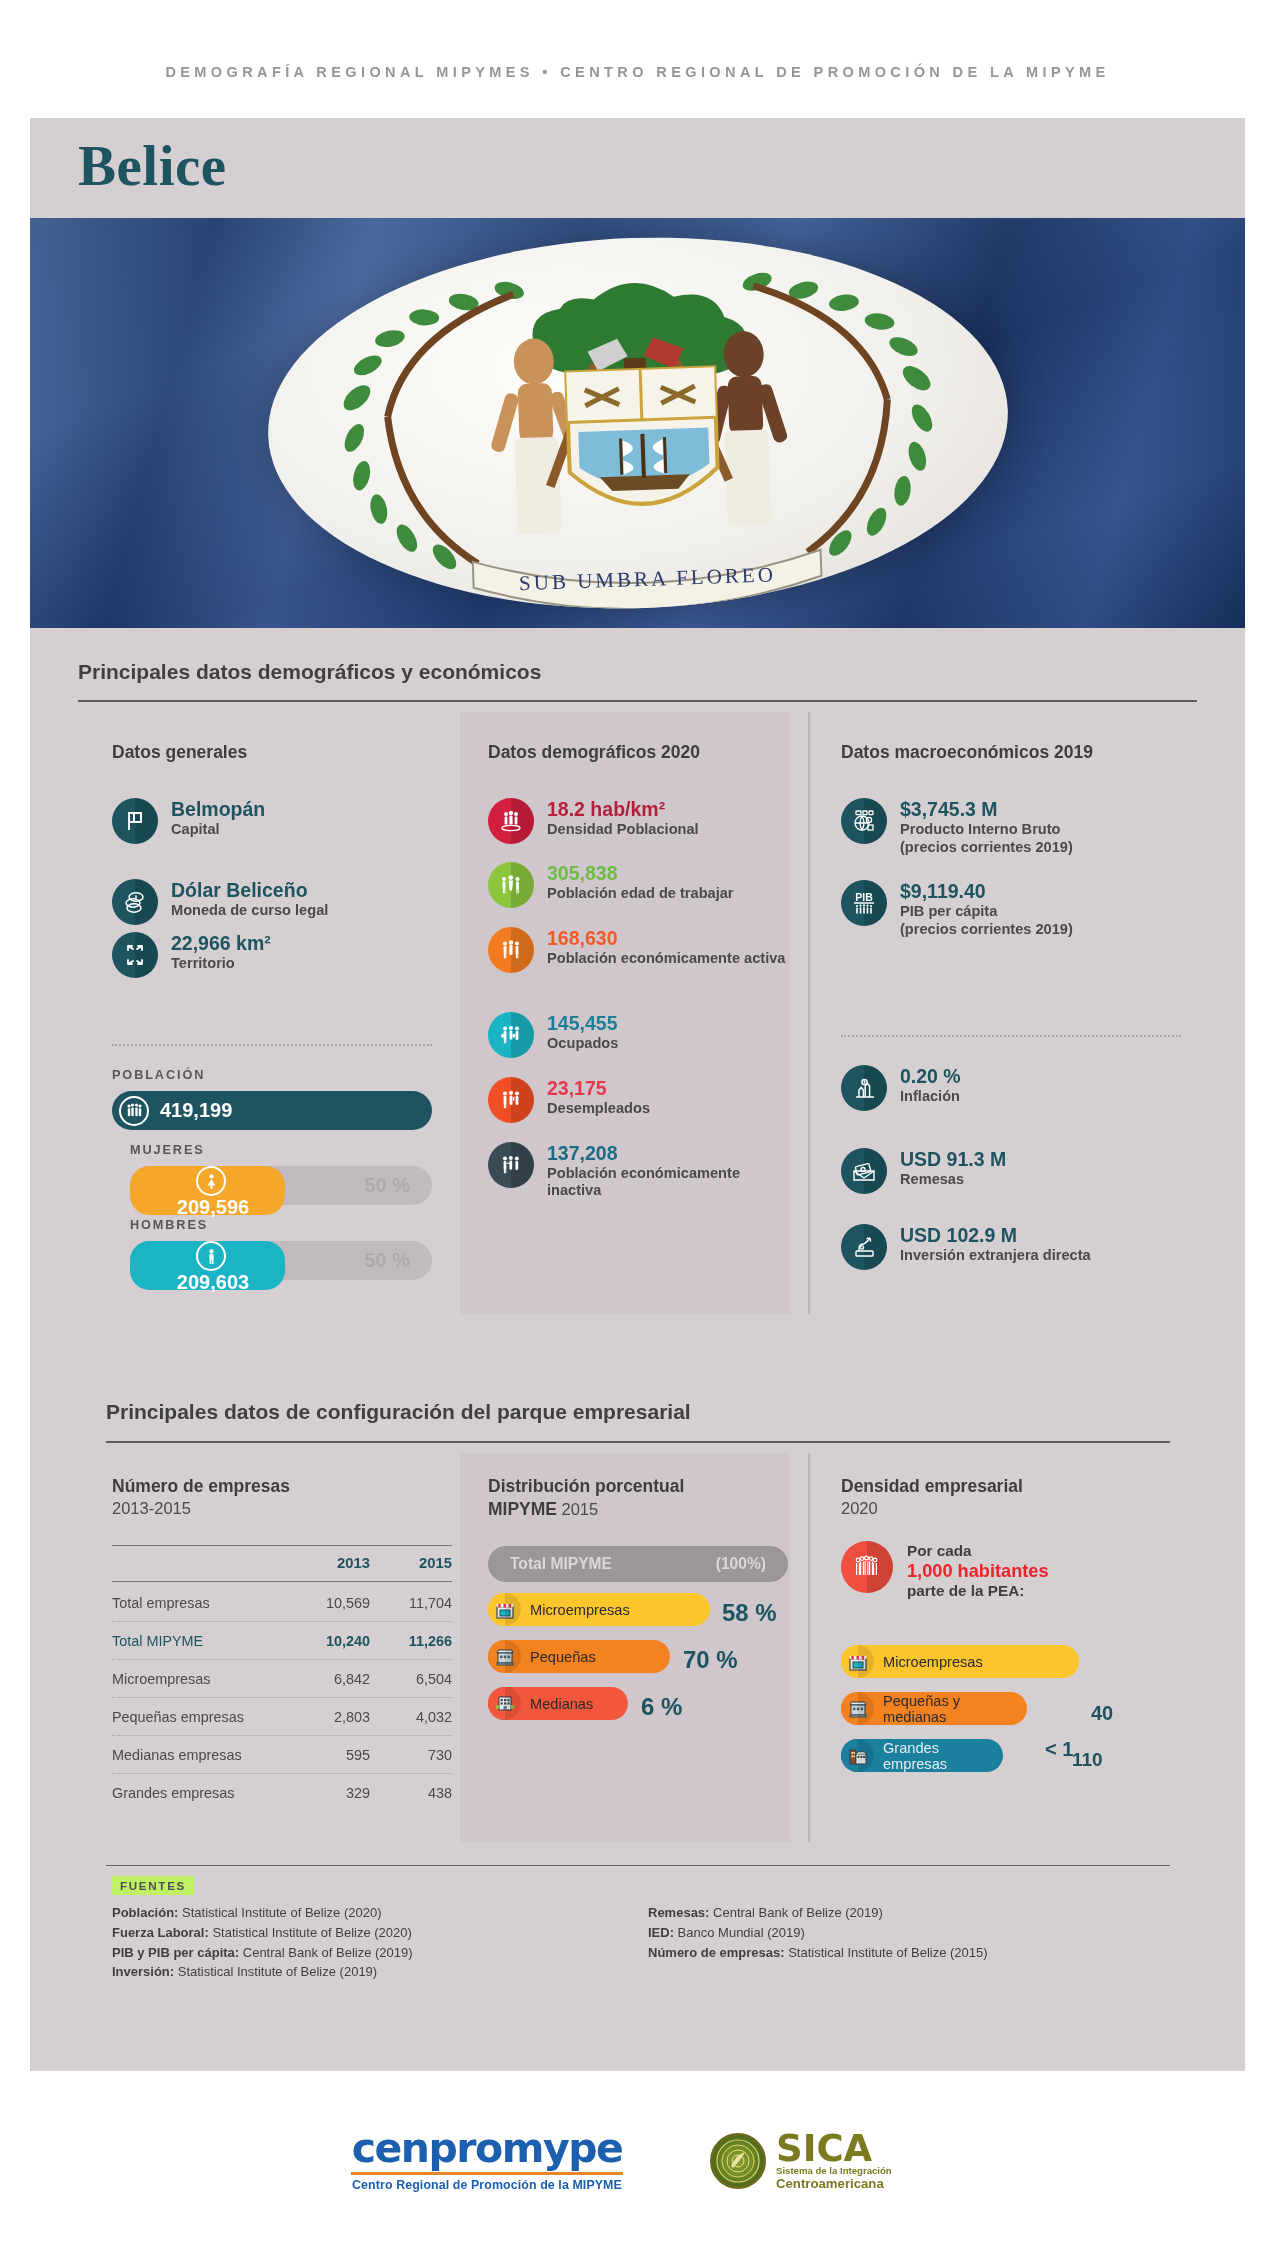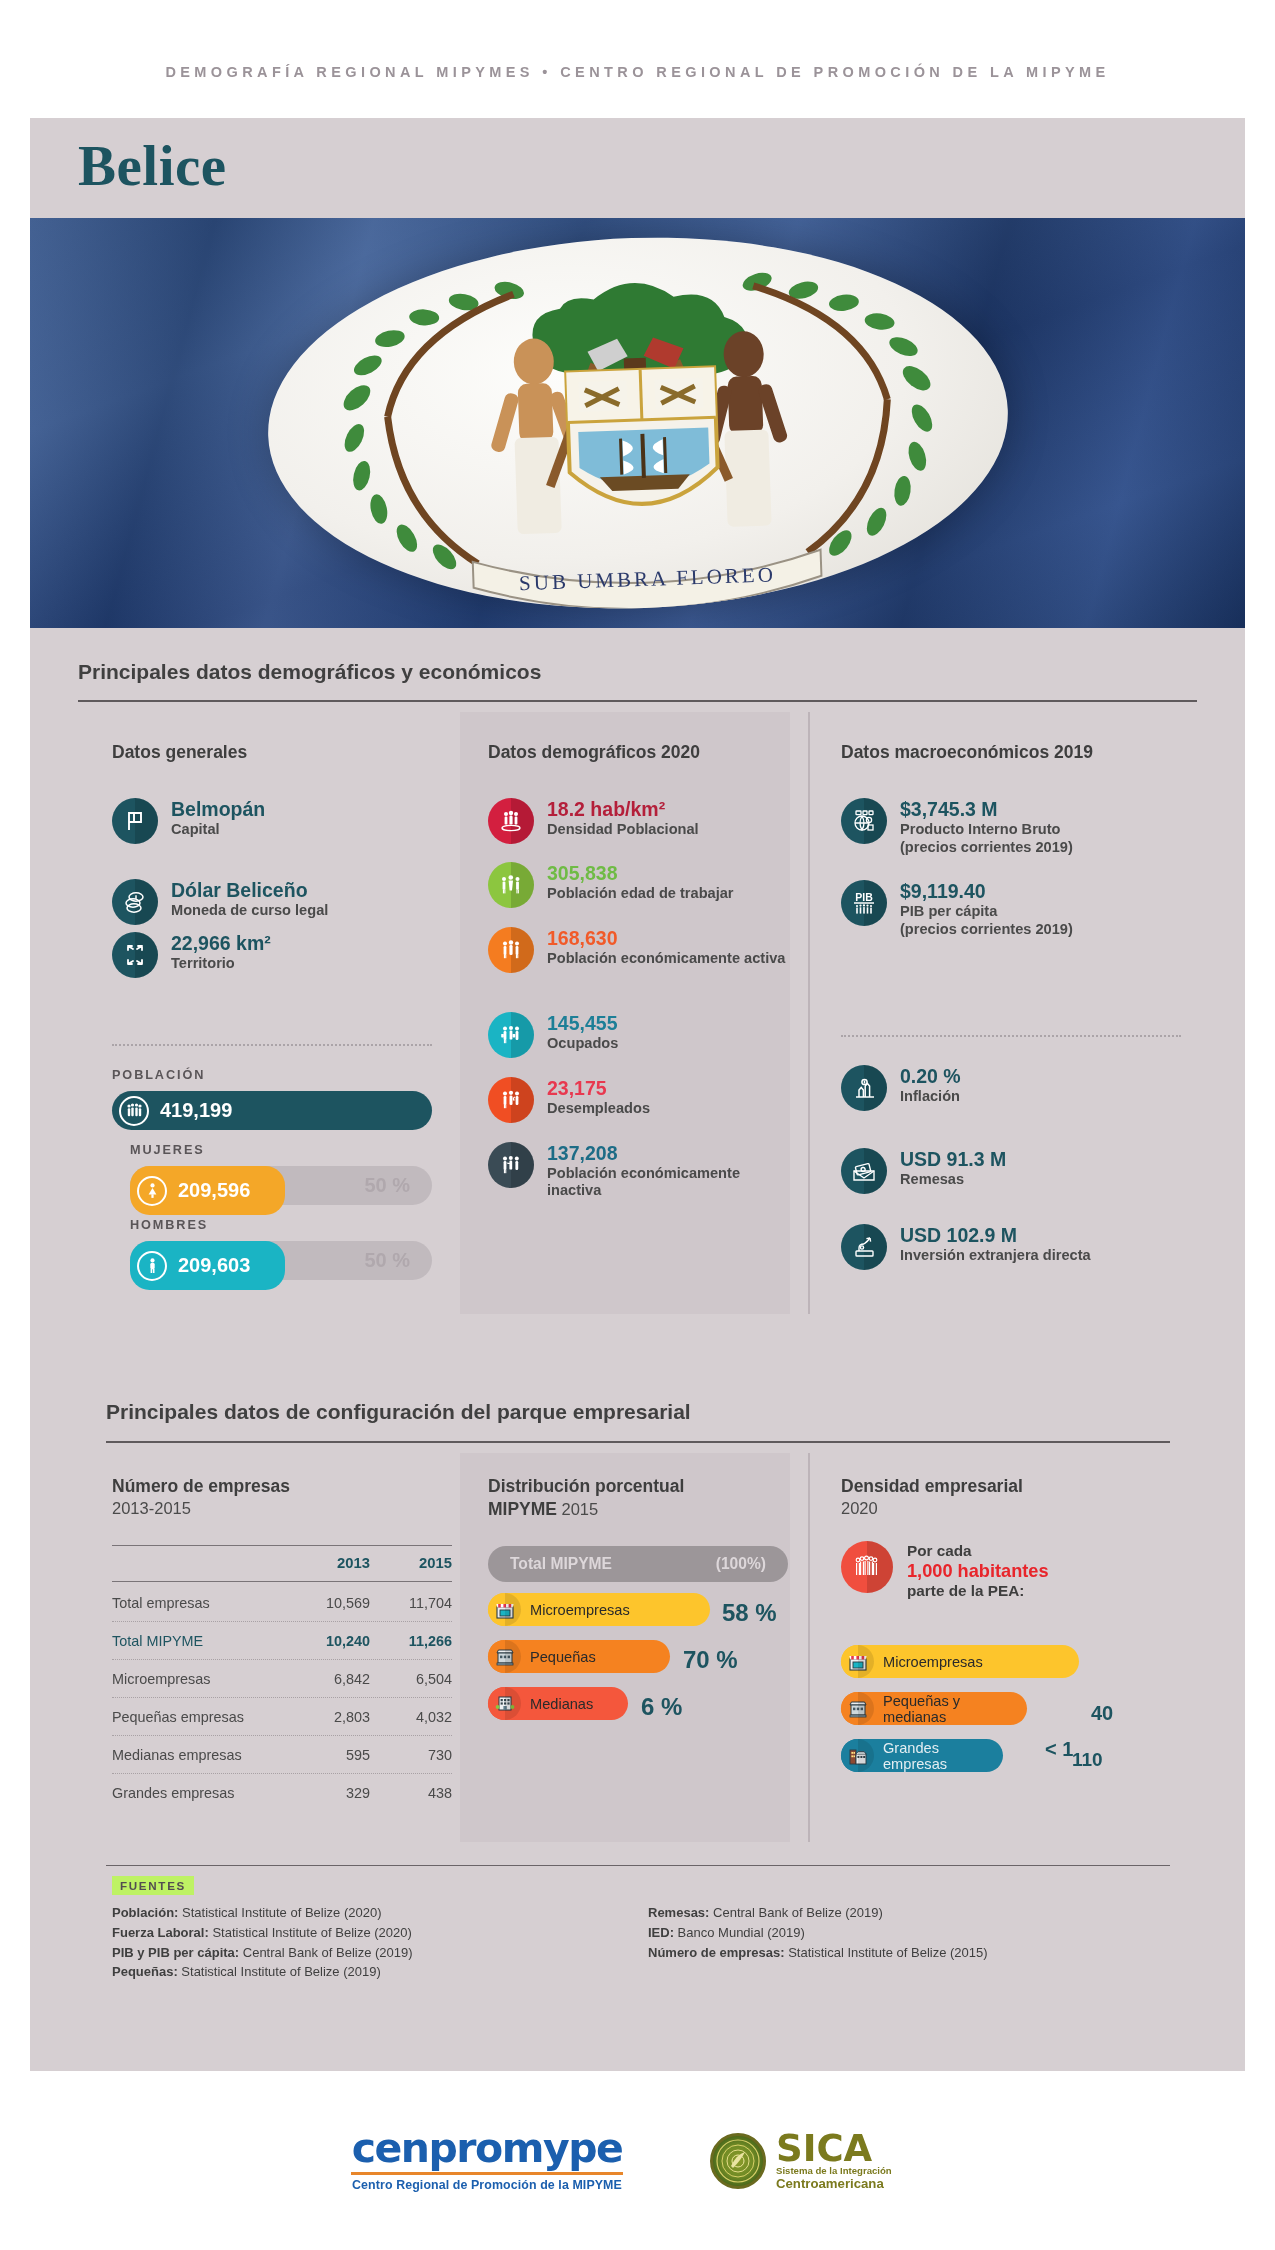--- a/index.html
+++ b/index.html
@@ -98,21 +98,21 @@
   
   .dotted-sep { position:absolute; height:0; border-top:2px dotted #aba4a8; }
   .cap-label { position:absolute; font-size:12.7px; font-weight:600; letter-spacing:1.9px; color:#5a5558; }
   .pbar {
     position:absolute; height:39px; border-radius:19.5px;
     display:flex; align-items:center;
   }
   .pbar.track { background:#c1babe; }
   .pbar .fill {
     height:49px; border-radius:19.5px; display:flex; align-items:center;
-    position:absolute; left:0; top:0;
+    position:absolute; left:0; top:0;flex-direction:column;
   }
   .pbar .pic {
     width:30px; height:30px; border-radius:50%;
     border:2px solid #fff; margin-left:7px;
     display:flex; align-items:center; justify-content:center;
     flex:0 0 30px; position:relative; z-index:3;
   }
   .pbar .pnum {
     position:relative; z-index:3;
     margin-left:11px; color:#fff; font-size:20px; font-weight:700;
@@ -799,21 +799,21 @@
   <div class="dnum" style="left:1045px; top:1738px;">&lt; 1</div>
   <div class="dnum" style="left:1072px; top:1749px; font-size:19px;">110</div>
 
   <div class="fuentes-rule" style="left:106px; top:1865px; width:1064px;"></div>
   <div class="fuentes-tag" style="left:112px; top:1876px;">FUENTES</div>
 
   <div class="src" style="left:112px; top:1903px;">
     <div><b>Población:</b><span> Statistical Institute of Belize (2020)</span></div>
     <div><b>Fuerza Laboral:</b><span> Statistical Institute of Belize (2020)</span></div>
     <div><b>PIB y PIB per cápita:</b><span> Central Bank of Belize (2019)</span></div>
-    <div><b>Pequeñas:</b><span> Statistical Institute of Belize (2019)</span></div>
+    <div><b>Inversión:</b><span> Statistical Institute of Belize (2019)</span></div>
   </div>
 
   <div class="src" style="left:648px; top:1903px;">
     <div><b>Remesas:</b><span> Central Bank of Belize (2019)</span></div>
     <div><b>IED:</b><span> Banco Mundial (2019)</span></div>
     <div><b>Número de empresas:</b><span> Statistical Institute of Belize (2015)</span></div>
   </div>
 
   <div class="footer">
     <div class="cenpro">

